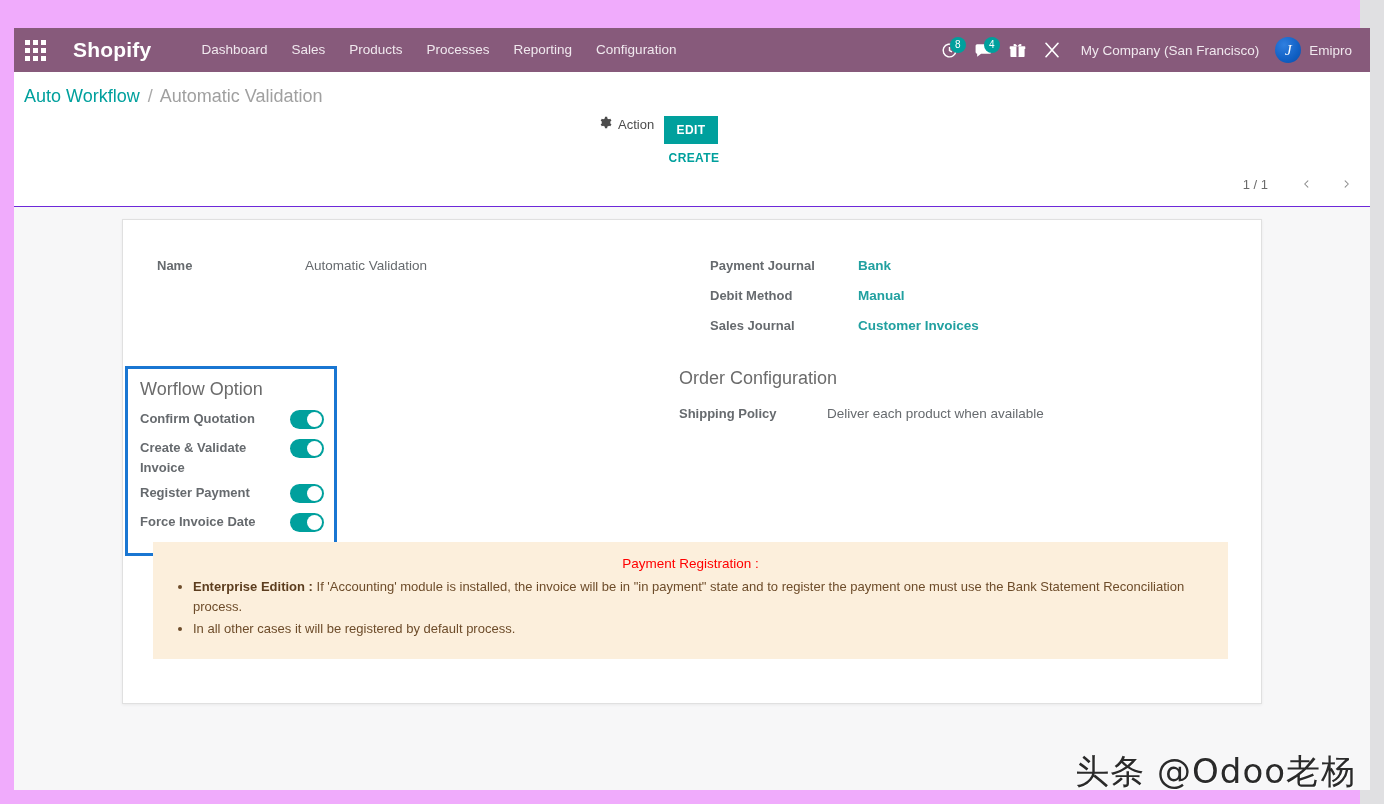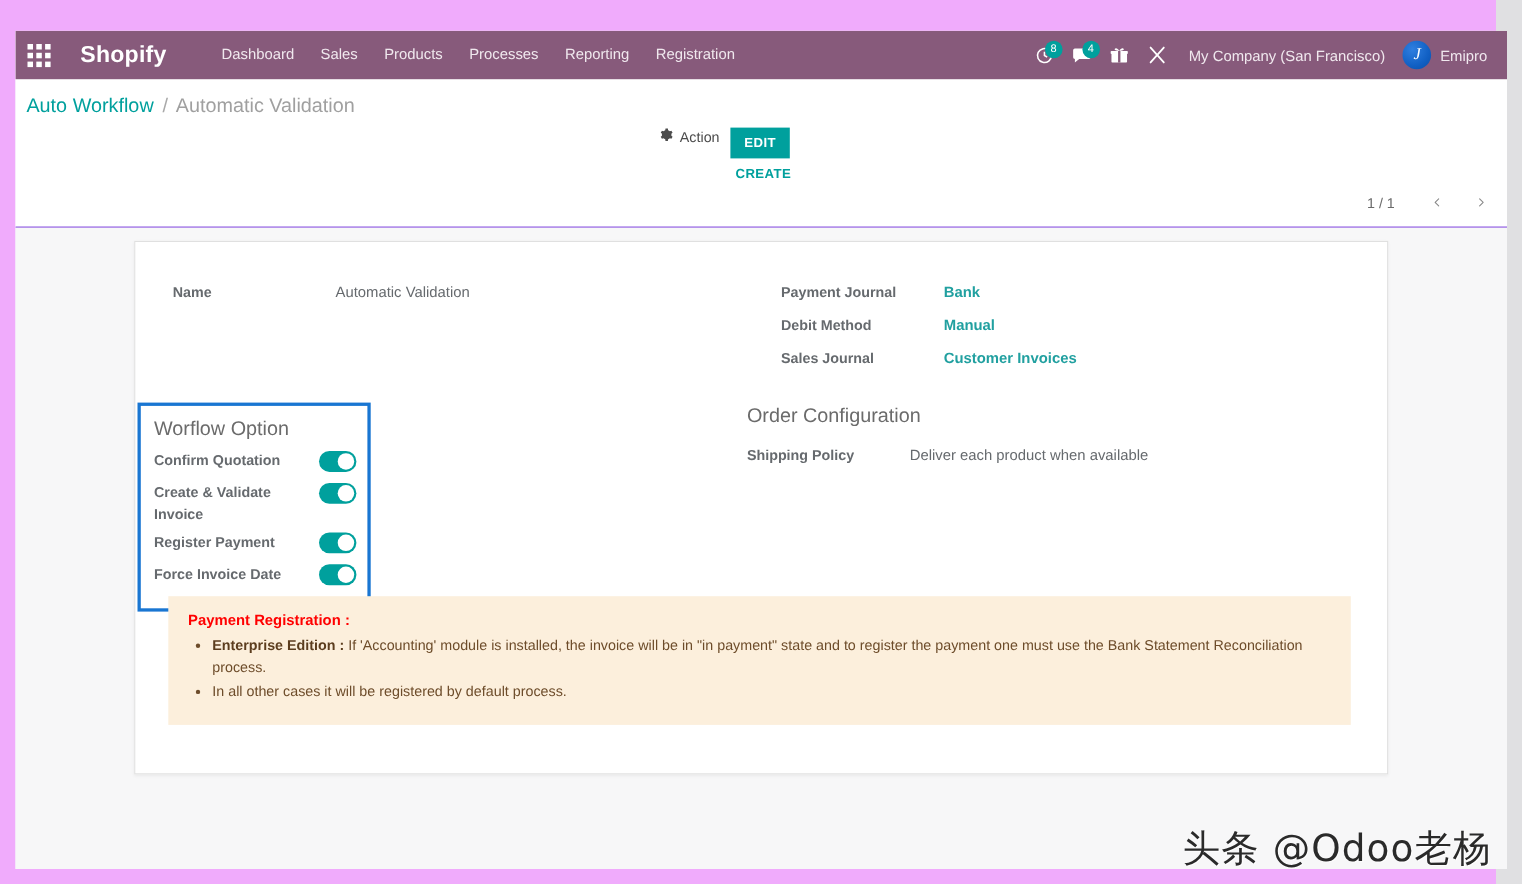--- a/index.html
+++ b/index.html
@@ -316,23 +316,24 @@
   #alert {
     position: absolute;
     left: 30px;
     top: 322px;
     width: 1075px;
     background: #fcefdc;
     padding: 14px 18px 18px 18px;
   }
   .alert-title {
     color: #ff0000;
-    font-weight: bold;
+    font-weight: normal;
     font-size: 13.5px;
     margin: 0 0 6px 0;
+    text-align: center;
   }
   .alert-list {
     margin: 0;
     padding-left: 22px;
     color: #6d4c2a;
     font-size: 13px;
     line-height: 20px;
   }
   .alert-list li { margin-bottom: 2px; }
   .alert-list b { color: #5c3d1e; }
@@ -373,21 +374,21 @@
       </div>
 
       <div class="brand">Shopify</div>
 
       <nav class="menu">
         <a>Dashboard</a>
         <a>Sales</a>
         <a>Products</a>
         <a>Processes</a>
         <a>Reporting</a>
-        <a>Registration</a>
+        <a>Configuration</a>
       </nav>
 
       <div class="nav-right">
 
         <div class="nav-icon">
           <svg width="17" height="17" viewBox="0 0 24 24" fill="none" stroke="#ffffff" stroke-width="2">
             <path d="M21 12a9 9 0 1 1-3.2-6.9"></path>
             <path d="M12 7v5l3.5 2" stroke-width="2"></path>
           </svg>
           <span class="badge">8</span>

